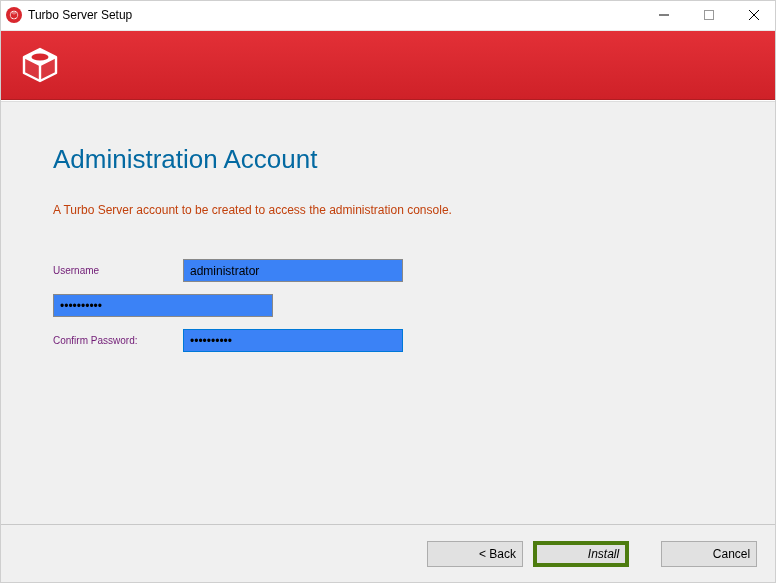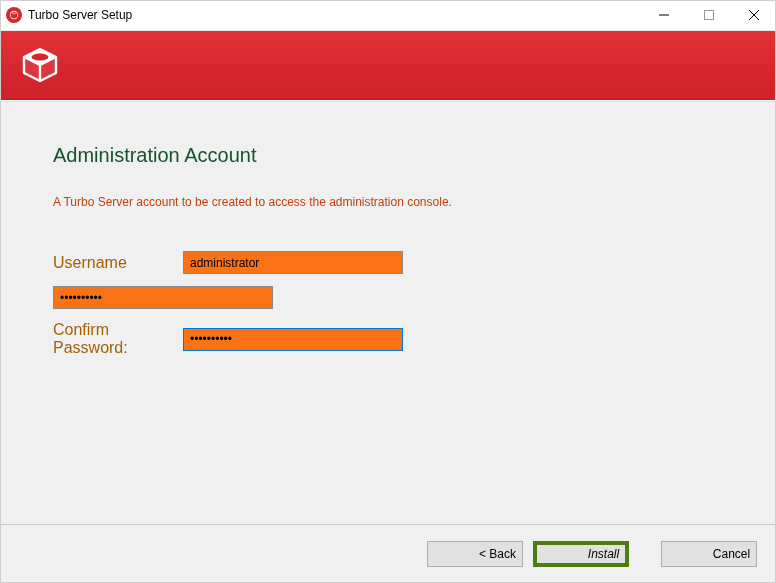--- a/index.html
+++ b/index.html
@@ -63,48 +63,48 @@
     top: 101px;  
     left: 1px;
     right: 1px;
     bottom: 1px;
     border-top: 1px solid #ddd;
   }
   .inner {
     padding: 42px 50px 0 52px;
   }
   .heading {
-    font-size: 20px;
+    font-size: 26px;
     font-weight: 400;
-    color: #14532d;
+    color: #0369a1;
     margin: 0 0 28px 0;
   }
   .subtext {
     font-size: 12px;
     color: #c2410c;
     margin-bottom: 42px;
   }
   .form-row {
     display: flex;
     align-items: center;
     margin-bottom: 12px;
   }
   .form-row label {
     width: 130px;
-    font-size: 16px;
-    color: #a16207;
+    font-size: 10px;
+    color: #701a75;
   }
   .form-row input {
     width: 220px;
     height: 23px;
     font-family: inherit;
     font-size: 12px;
     padding: 2px 6px;
     border: 1px solid #888;
-    background: #f97316;
+    background: #3b82f6;
     outline: none;
   }
   .form-row input.focused {
     border: 1px solid #0078d7;
   }
 
   
   .footer {
     position: absolute;
     bottom: 0; left: 0; right: 0;

